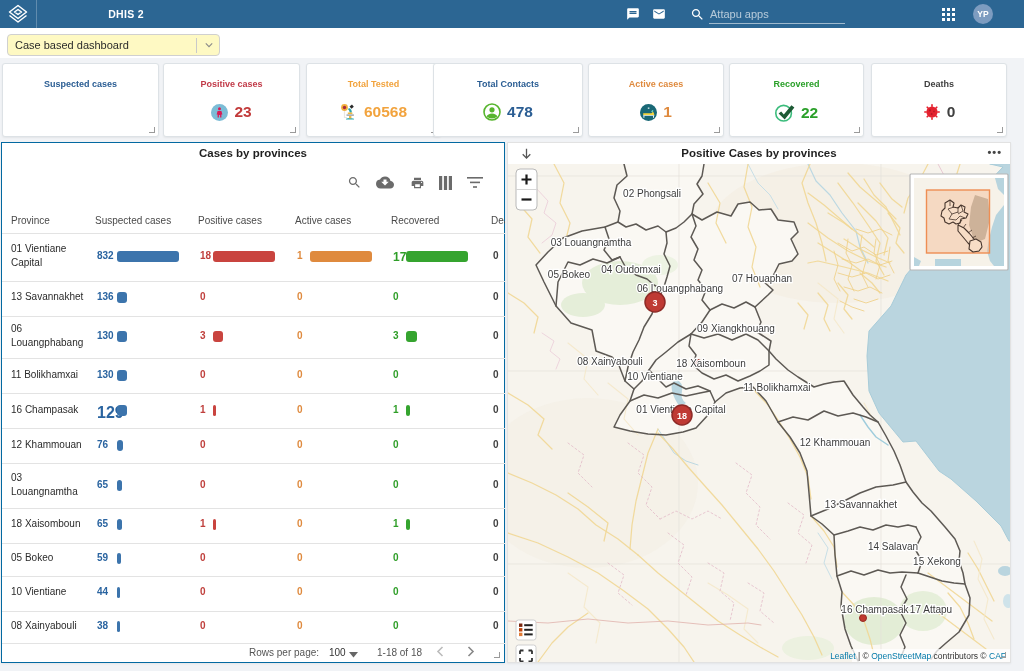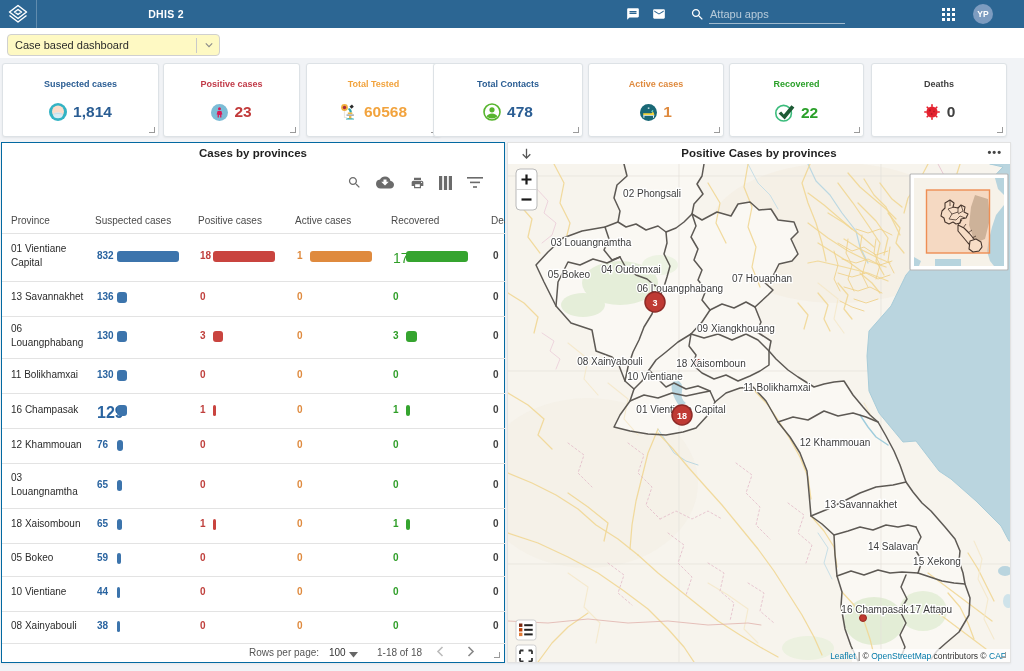--- a/index.html
+++ b/index.html
@@ -1,20 +1,20 @@
 <!DOCTYPE html>
 <html><head>
 <meta charset="utf-8">
 <style>
 * { margin:0; padding:0; box-sizing:border-box; }
 html,body { width:1024px; height:671px; overflow:hidden; background:#f1f3f6; font-family:"Liberation Sans",sans-serif; }
 
 #hdr { position:absolute; left:0; top:0; width:1024px; height:28px; background:#2c6693; }
 #logo { position:absolute; left:0; top:0; width:37px; height:28px; border-right:1px solid rgba(255,255,255,0.25); display:flex; align-items:center; justify-content:center; }
-#appname { position:absolute; left:36px; top:0; width:180px; height:28px; line-height:28px; text-align:center; color:#fff; font-weight:bold; font-size:10.5px; letter-spacing:0.3px;margin-left:40px; }
+#appname { position:absolute; left:36px; top:0; width:180px; height:28px; line-height:28px; text-align:center; color:#fff; font-weight:bold; font-size:10.5px; letter-spacing:0.3px; }
 .hicon { position:absolute; top:7px; }
 #searchtxt { position:absolute; left:710px; top:8px; font-size:11px; color:rgba(255,255,255,0.65); }
 #searchline { position:absolute; left:709px; top:23px; width:136px; height:1px; background:rgba(255,255,255,0.55); }
 #avatar { position:absolute; left:973px; top:4px; width:20px; height:20px; border-radius:50%; background:#7d9cc0; color:#fff; font-size:8.5px; font-weight:bold; text-align:center; line-height:20px; }
 
 #strip { position:absolute; left:0; top:28px; width:1024px; height:30px; background:#fff; }
 #chip { position:absolute; left:7px; top:6px; width:213px; height:22px; background:#fef9c3; border:1px solid #d0d0d0; border-radius:4px; }
 #chip .t { position:absolute; left:7px; top:4px; font-size:11px; color:#2b2b2b; }
 #chip .dv { position:absolute; left:188px; top:3px; width:1px; height:15px; background:#c9c9c9; }
 #chip .ch { position:absolute; left:197px; top:6px; width:8px; height:8px; }
@@ -71,29 +71,20 @@
     <div class="t">Case based dashboard</div>
     <div class="dv"></div>
     <svg class="ch" viewBox="0 0 10 10">
         <path d="M1 3 L5 7 9 3" fill="none" stroke="#8a8a8a" stroke-width="1.4"></path>
       </svg>
   </div>
 </div>
 
 <div class="card" style="left:2px;width:157px">
   <div class="lbl" style="color:#2a5d93">Suspected cases</div>
-  <div class="row" style="top:39px">
-    <svg width="18" height="18" viewBox="0 0 18 18">
-        <circle cx="9" cy="9" r="9" fill="#33b3c4"></circle>
-        <circle cx="9" cy="8.6" r="6" fill="#fbdcca"></circle>
-        <ellipse cx="9" cy="12.2" rx="4.6" ry="3" fill="#d8ecf3"></ellipse>
-        <path d="M4.6 11 Q9 9.8 13.4 11" fill="none" stroke="#c2dfeb" stroke-width="1"></path>
-      </svg>
-    <span class="val" style="color:#2a5d93">1,814</span>
-  </div>
   <div class="corner"></div>
 </div>
 <div class="card" style="left:163px;width:137px">
   <div class="lbl" style="color:#c13a48">Positive cases</div>
   <div class="row" style="top:39px">
     <svg width="17" height="17" viewBox="0 0 17 17">
         <circle cx="8.5" cy="8.5" r="8.5" fill="#7cbcd6"></circle>
         <path d="M8.5 3.2a1.5 1.5 0 1 1 0 3a1.5 1.5 0 0 1 0-3z M6.6 7h3.8l1 3.6h-1v3h-1.3v-2.5h-1.2v2.5H6.6v-3h-1z" fill="#d81b55"></path>
       </svg>
     <span class="val" style="color:#c23a3a">23</span>
@@ -226,21 +217,21 @@
 <div style="position:absolute;left:0;top:433px;width:503px;height:1px;background:#e3e3e3"></div>
 <div style="position:absolute;left:0;top:468px;width:503px;height:1px;background:#e3e3e3"></div>
 <div style="position:absolute;left:0;top:500px;width:503px;height:1px;background:#e3e3e3"></div>
 <div style="position:absolute;left:9px;top:99px;font-size:10px;color:#2b2b2b;line-height:14px">01 Vientiane<br>Capital</div>
 <div style="position:absolute;left:95px;top:107px;font-size:10px;font-weight:bold;color:#2a64a0">832</div>
 <div style="position:absolute;left:115px;top:108px;width:62.0px;height:11px;border-radius:3px;background:#3c74ac"></div>
 <div style="position:absolute;left:198px;top:107px;font-size:10px;font-weight:bold;color:#c0403d">18</div>
 <div style="position:absolute;left:211px;top:108px;width:62.0px;height:11px;border-radius:3px;background:#c9443f"></div>
 <div style="position:absolute;left:295px;top:107px;font-size:10px;font-weight:bold;color:#df8a3e">1</div>
 <div style="position:absolute;left:308px;top:108px;width:62.0px;height:11px;border-radius:3px;background:#df8a3e"></div>
-<div style="position:absolute;left:391px;top:107px;font-size:14px;font-weight:normal;color:#2f9e28">17</div>
+<div style="position:absolute;left:391px;top:107px;font-size:12px;font-weight:bold;color:#2f9e28">17</div>
 <div style="position:absolute;left:404px;top:108px;width:62.0px;height:11px;border-radius:3px;background:#35a42f"></div>
 <div style="position:absolute;left:491px;top:107px;font-size:10px;font-weight:bold;color:#3f3f3f">0</div>
 <div style="position:absolute;left:9px;top:147px;font-size:10px;color:#2b2b2b;line-height:14px">13 Savannakhet</div>
 <div style="position:absolute;left:95px;top:148px;font-size:10px;font-weight:bold;color:#2a64a0">136</div>
 <div style="position:absolute;left:115px;top:149px;width:10.1px;height:11px;border-radius:3px;background:#3c74ac"></div>
 <div style="position:absolute;left:198px;top:148px;font-size:10px;font-weight:bold;color:#c0403d">0</div>
 <div style="position:absolute;left:295px;top:148px;font-size:10px;font-weight:bold;color:#df8a3e">0</div>
 <div style="position:absolute;left:391px;top:148px;font-size:10px;font-weight:bold;color:#2f9e28">0</div>
 <div style="position:absolute;left:491px;top:148px;font-size:10px;font-weight:bold;color:#3f3f3f">0</div>
 <div style="position:absolute;left:9px;top:179px;font-size:10px;color:#2b2b2b;line-height:14px">06<br>Louangphabang</div>

